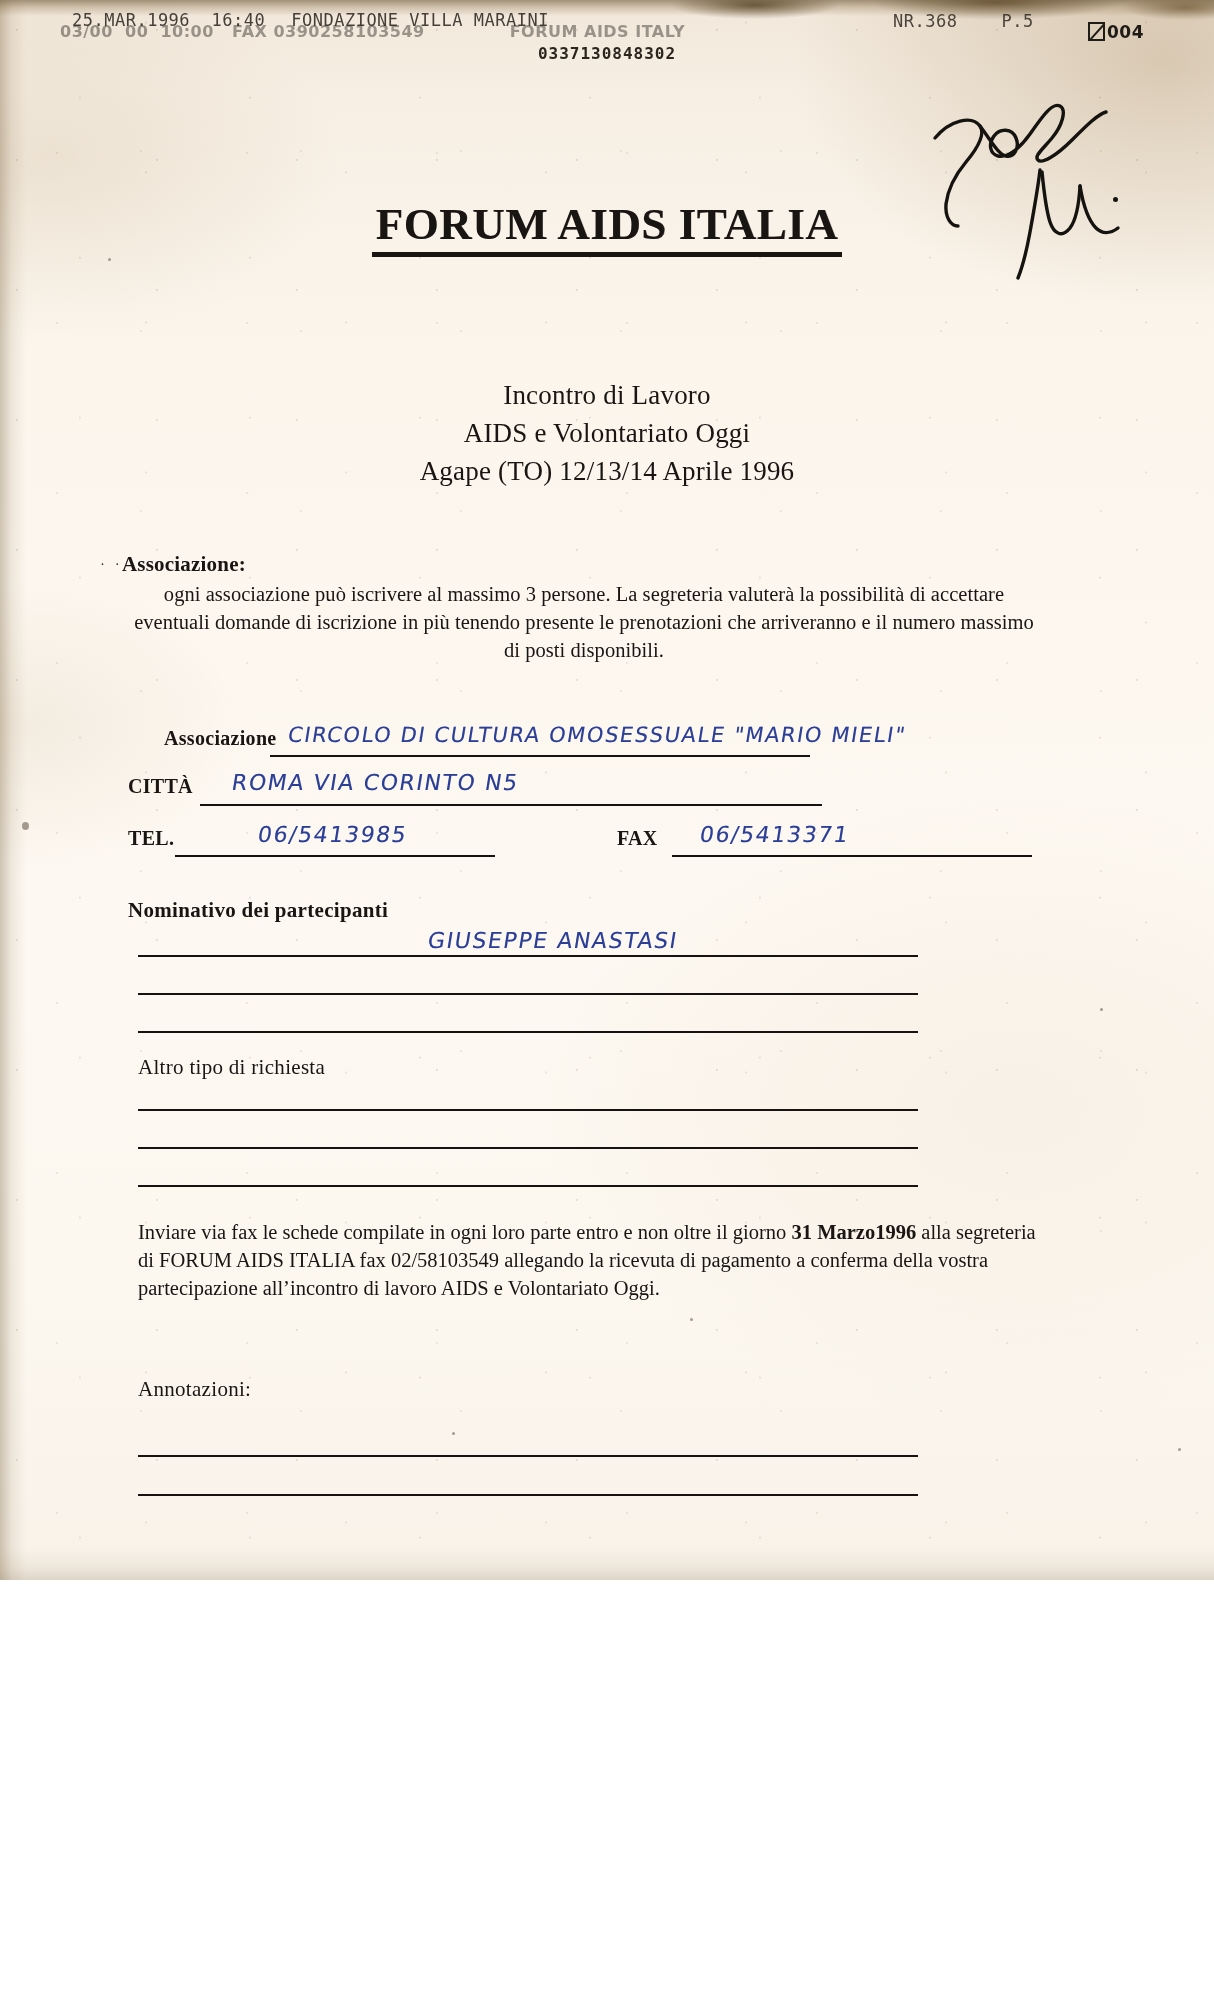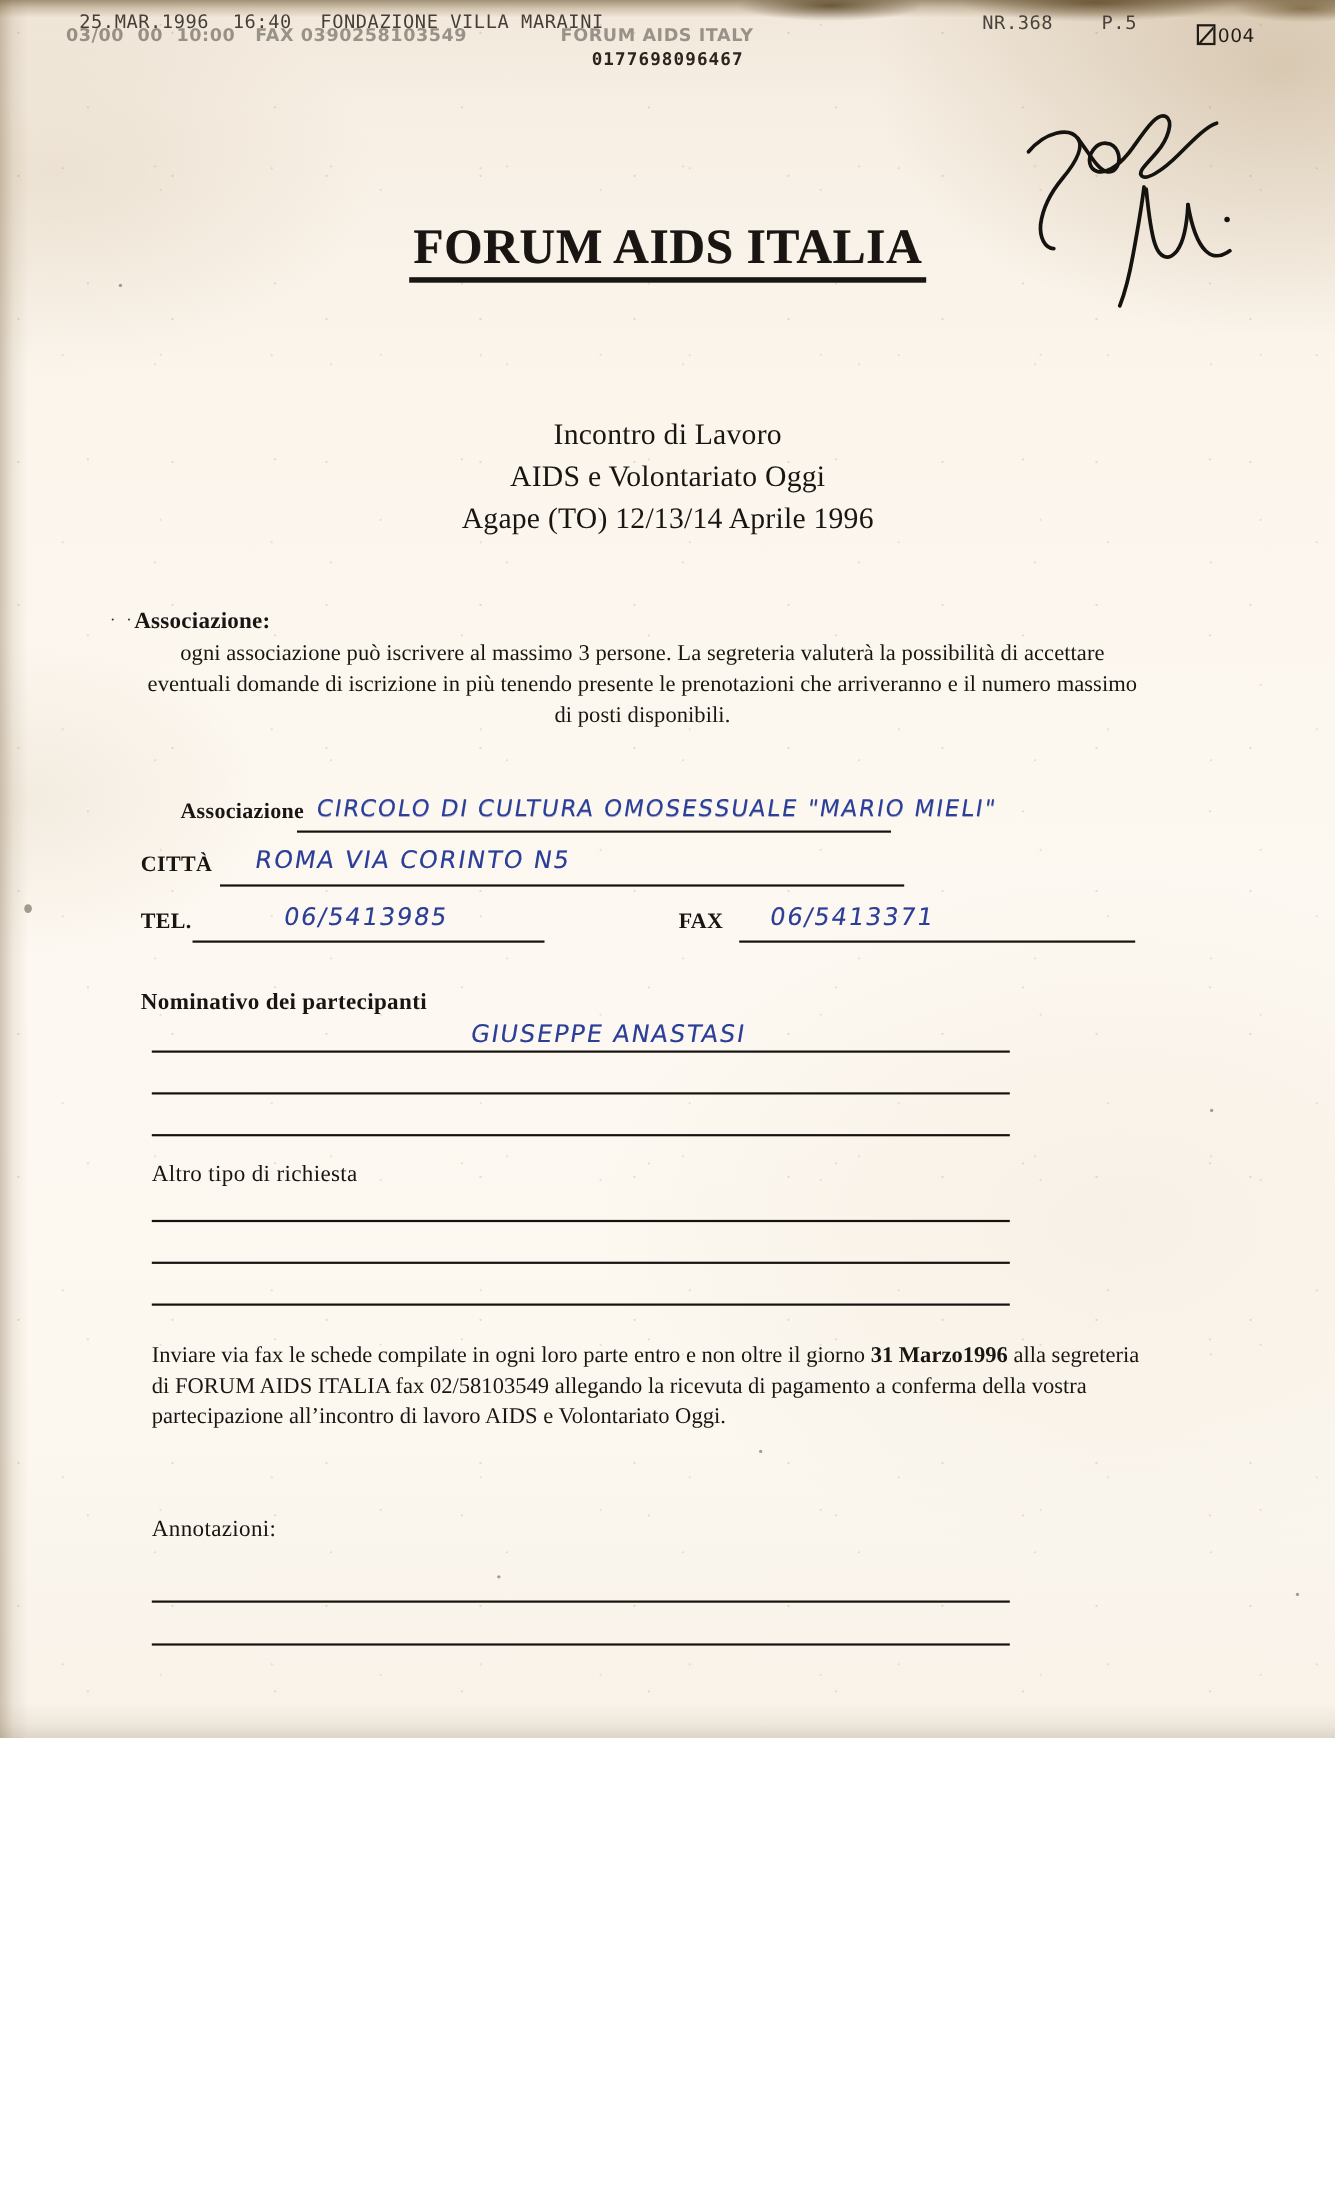--- a/index.html
+++ b/index.html
@@ -82,21 +82,21 @@
     opacity: 0.45;
     color: #2e2922;
   }
   #fax-line-right {
     left: 893px; top: 3px;
     opacity: 0.90;
   }
   #fax-page-count {
     left: 1088px; top: 14px;
     font-family: "DejaVu Sans", sans-serif;
-    font-weight: normal;
+    font-weight: bold;
     font-size: 17px;
     color: #1f1b16;
   }
   #fax-box-glyph {
     display: inline-block;
     border: 2px solid #1f1b16;
     width: 13px; height: 15px;
     position: relative;
     vertical-align: -3px;
     margin-right: 2px;
@@ -295,21 +295,21 @@
   <div id="scan-top-blotch"></div>
   <div id="scan-left-edge"></div>
   <div id="scan-bottom-edge"></div>
 
   <div id="fax-header">
     <div class="fax-line" id="fax-line-under">03/00  00  10:00   FAX 0390258103549              FORUM AIDS ITALY</div>
     <div class="fax-line" id="fax-line-top"><span>25.MAR.1996  16:40</span><span style="display:inline-block;width:26px"></span><span>FONDAZIONE VILLA MARAINI</span></div>
     <div class="fax-line" id="fax-line-right"><span>NR.368</span><span style="display:inline-block;width:44px"></span><span>P.5</span></div>
     <div class="fax-line" id="fax-page-count"><span id="fax-box-glyph"></span><span>004</span></div>
   </div>
-  <div id="fax-header-number">0177698096467</div>
+  <div id="fax-header-number">0337130848302</div>
 
   <div id="ink-annotation">
     <svg width="260" height="210" viewBox="0 0 260 210">
       <g fill="none" stroke="#15130f" stroke-width="3.4" stroke-linecap="round" stroke-linejoin="round">
         <path d="M55 68 C70 50 92 45 100 56 C106 65 96 80 86 92 C76 104 68 118 66 134 C65 146 70 156 78 156"></path>
         <path d="M100 56 C112 72 118 84 126 86 C134 88 140 78 136 68 C132 58 120 58 114 66 C108 74 110 84 118 86 C128 88 140 78 150 64 C162 47 172 32 180 36 C187 40 182 56 172 68 C162 80 154 86 158 90 C162 94 176 86 192 70 C206 56 218 44 226 42"></path>
         <path d="M160 100 C158 118 154 140 150 162 C146 184 142 198 138 208"></path>
         <path d="M162 102 C164 122 166 140 170 152 C174 164 182 168 190 158 C196 150 199 134 200 116"></path>
         <path d="M200 116 C203 134 208 150 216 158 C222 164 230 164 238 158"></path>
       </g>

